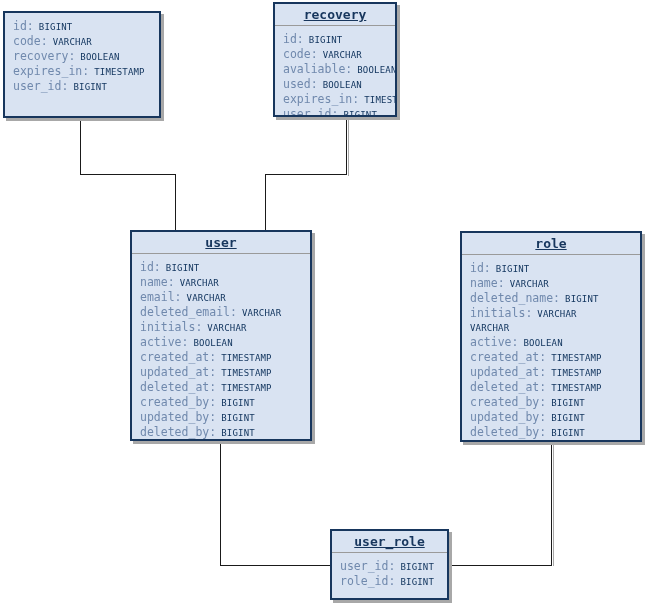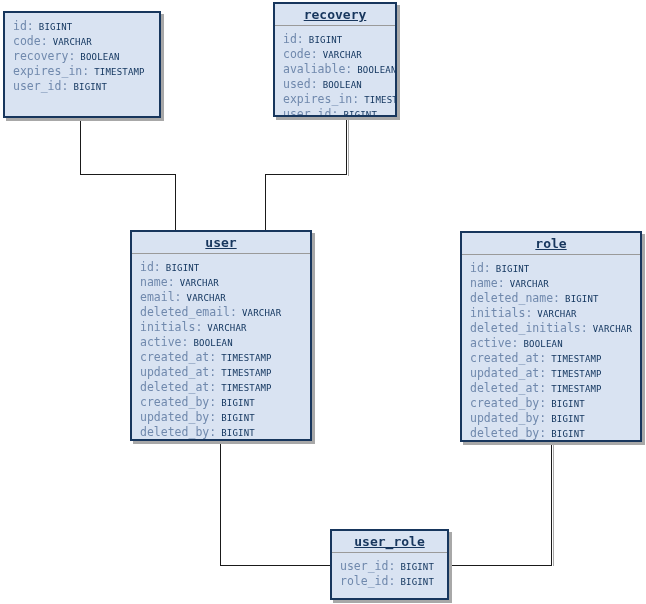--- a/index.html
+++ b/index.html
@@ -184,21 +184,20 @@
         </div>
         <div class="row">
           <span class="fname">deleted_name:</span>
           <span class="ftype">BIGINT</span>
         </div>
         <div class="row">
           <span class="fname">initials:</span>
           <span class="ftype">VARCHAR</span>
         </div>
         <div class="row">
-          <span class="fname">deleted_initials:</span>
           <span class="ftype">VARCHAR</span>
         </div>
         <div class="row">
           <span class="fname">active:</span>
           <span class="ftype">BOOLEAN</span>
         </div>
         <div class="row">
           <span class="fname">created_at:</span>
           <span class="ftype">TIMESTAMP</span>
         </div>

